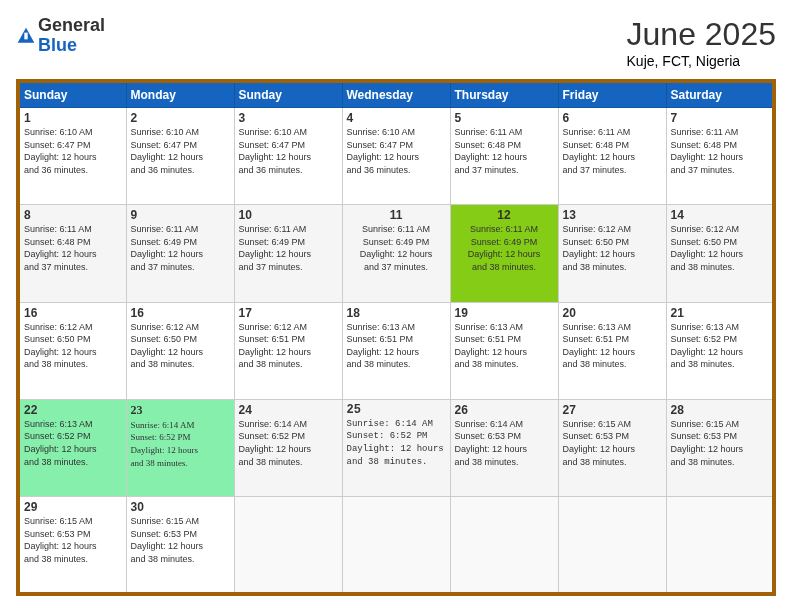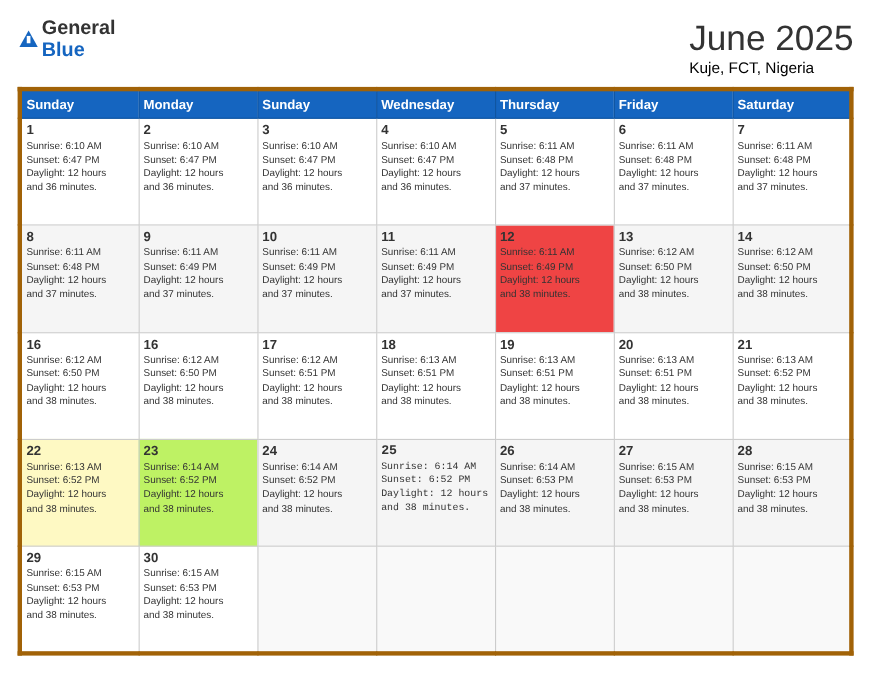--- a/index.html
+++ b/index.html
@@ -193,28 +193,28 @@
 Daylight: 12 hours
 and 37 minutes.</div>
           </td>
           <td style="background: rgb(245, 245, 245);">
             <span class="day-num">10</span>
             <div class="day-info" style="white-space: pre-line;">Sunrise: 6:11 AM
 Sunset: 6:49 PM
 Daylight: 12 hours
 and 37 minutes.</div>
           </td>
-          <td style="background: rgb(245, 245, 245);">
+          <td style="background: rgb(245, 245, 245); text-align: center;">
             <span class="day-num">11</span>
             <div class="day-info" style="white-space: pre-line;">Sunrise: 6:11 AM
 Sunset: 6:49 PM
 Daylight: 12 hours
 and 37 minutes.</div>
           </td>
-          <td style="background: #ef4444;">
+          <td style="background: #84cc16; text-align: center;">
             <span class="day-num">12</span>
             <div class="day-info" style="white-space: pre-line;">Sunrise: 6:11 AM
 Sunset: 6:49 PM
 Daylight: 12 hours
 and 38 minutes.</div>
           </td>
           <td style="background: rgb(245, 245, 245);">
             <span class="day-num">13</span>
             <div class="day-info" style="white-space: pre-line;">Sunrise: 6:12 AM
 Sunset: 6:50 PM
@@ -274,28 +274,28 @@
           </td>
           <td>
             <span class="day-num">21</span>
             <div class="day-info" style="white-space: pre-line;">Sunrise: 6:13 AM
 Sunset: 6:52 PM
 Daylight: 12 hours
 and 38 minutes.</div>
           </td>
         </tr>
         <tr>
-          <td style="background: #fef9c3; margin-left: 48px;">
+          <td style="background: #86efac; margin-left: 48px;">
             <span class="day-num">22</span>
             <div class="day-info" style="white-space: pre-line;">Sunrise: 6:13 AM
 Sunset: 6:52 PM
 Daylight: 12 hours
 and 38 minutes.</div>
           </td>
-          <td style="background: #bef264;">
+          <td style="background: #86efac; font-family: Liberation Serif, serif;">
             <span class="day-num">23</span>
             <div class="day-info" style="white-space: pre-line;">Sunrise: 6:14 AM
 Sunset: 6:52 PM
 Daylight: 12 hours
 and 38 minutes.</div>
           </td>
           <td style="background: rgb(245, 245, 245); margin-left: 33px;">
             <span class="day-num">24</span>
             <div class="day-info" style="white-space: pre-line;">Sunrise: 6:14 AM
 Sunset: 6:52 PM

